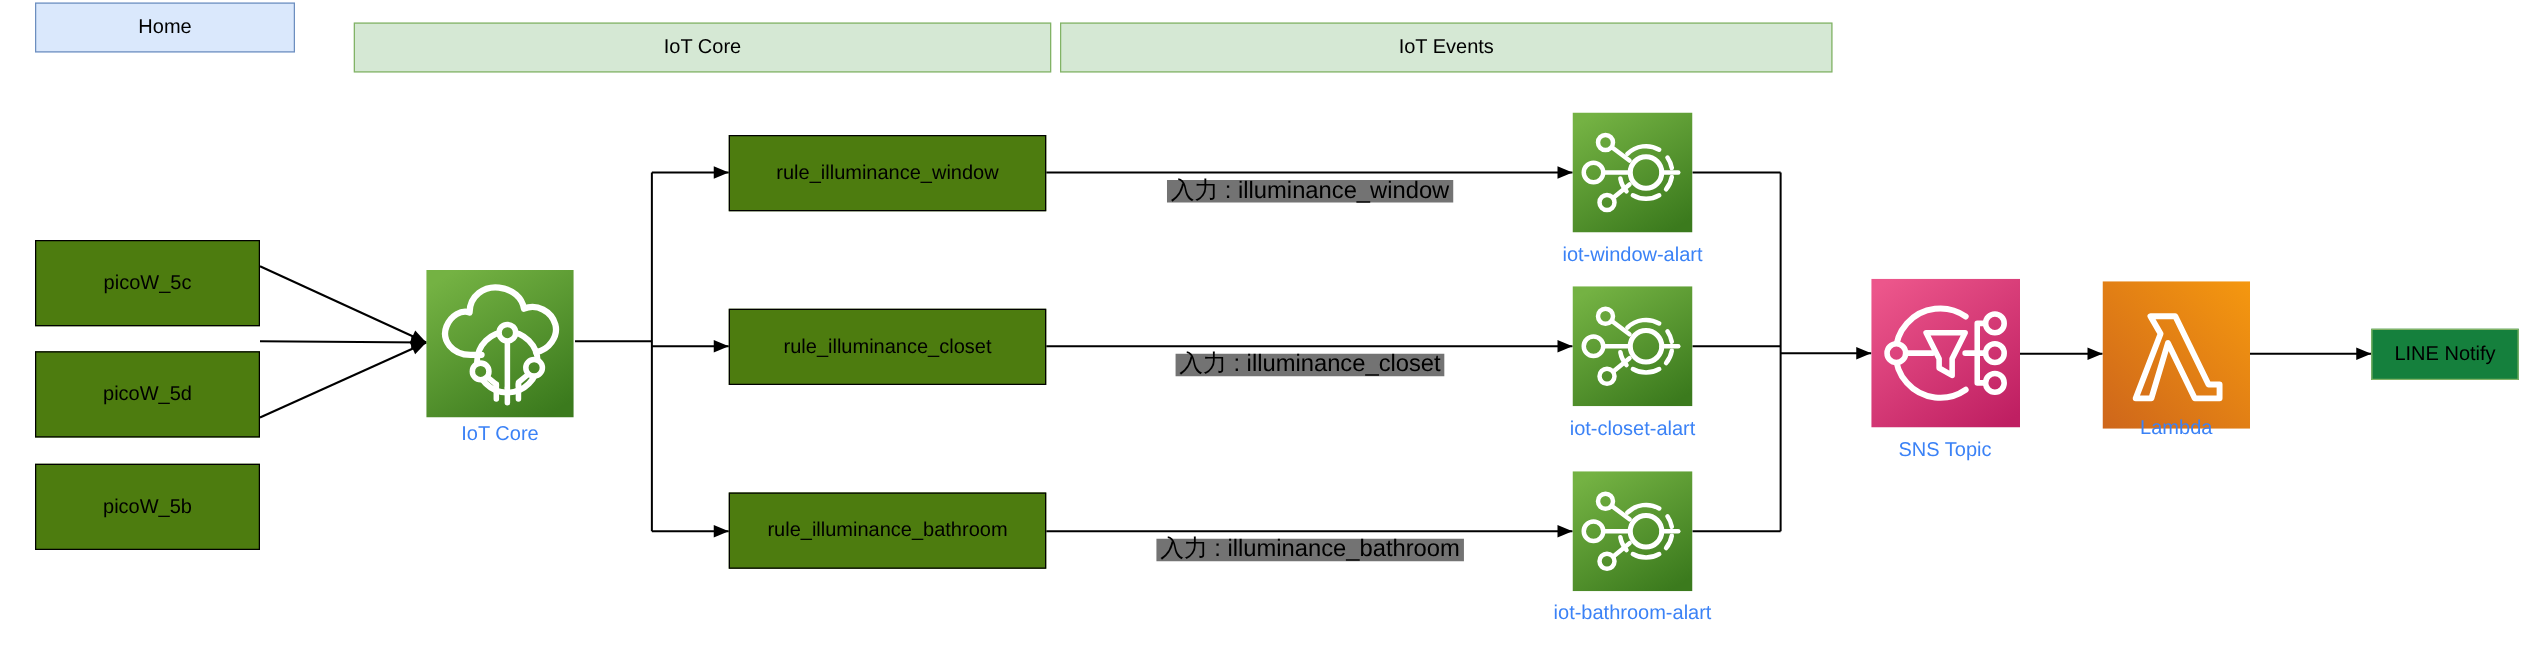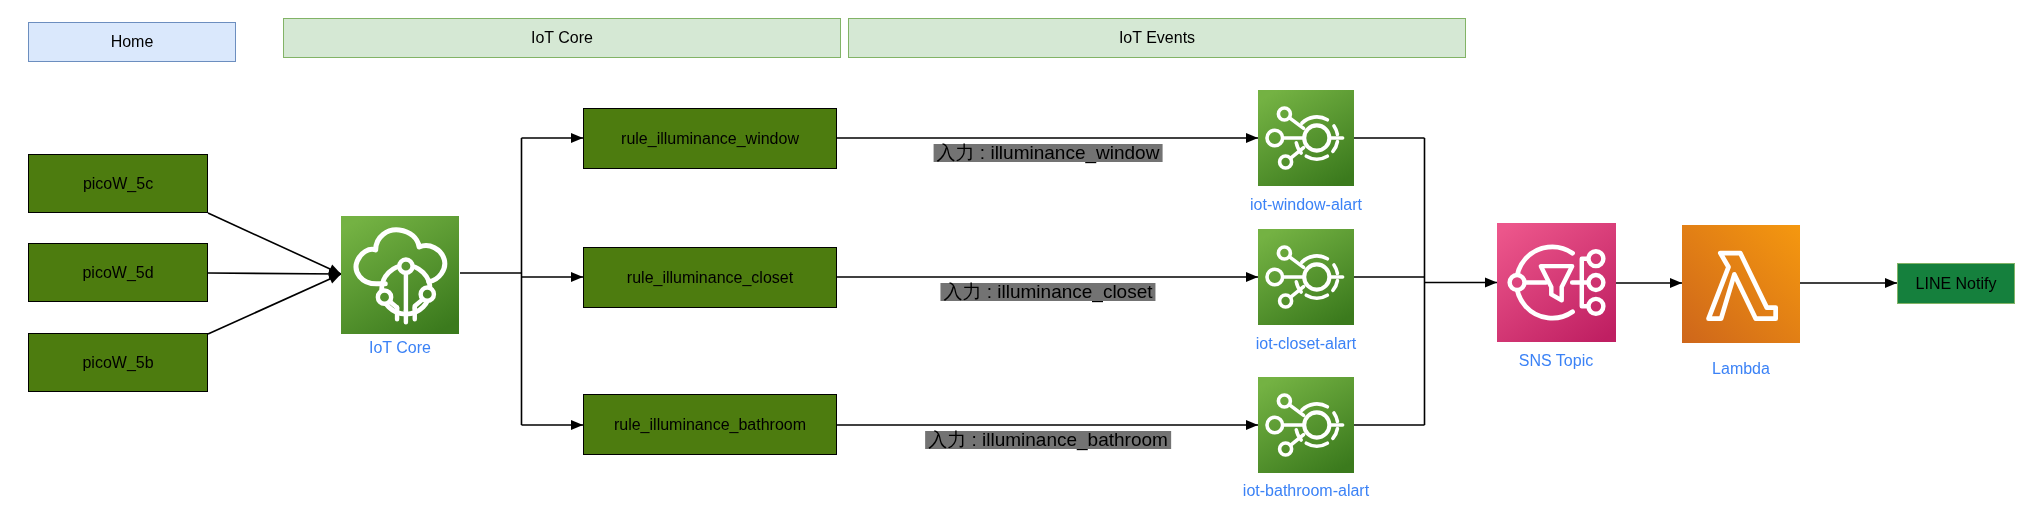--- a/index.html
+++ b/index.html
@@ -13,21 +13,21 @@
     position:absolute;box-sizing:border-box;height:40px;
     border:1.5px solid;display:flex;align-items:center;justify-content:center;
     font-size:16px;
   }
   .legend.blue{background:#dae8fc;border-color:#6c8ebf;}
   .legend.green{background:#d5e8d4;border-color:#82b366;}
   .node{
     position:absolute;box-sizing:border-box;background:#4d7c0f;border:1.5px solid #000;
     display:flex;align-items:center;justify-content:center;font-size:16px;white-space:nowrap;
   }
-  .dev{left:28px;width:180px;height:59px;}
+  .dev{left:28px;width:180px;height:69px;margin-top:38px;}
   .rule{left:583px;width:254px;height:61px;}
   .line-notify{
     position:absolute;box-sizing:border-box;background:#15803d;border:1.5px solid #82b366;
     display:flex;align-items:center;justify-content:center;font-size:16px;
     left:1897px;top:263px;width:118px;height:41px;
   }
   .aws-icon{position:absolute;display:block;}
   .cap{
     position:absolute;transform:translateX(-50%);font-size:16px;
     white-space:nowrap;color:#3b82f6;line-height:18px;
@@ -85,21 +85,21 @@
       <path d="M1354 277 L1424.5 277"></path>
       <path d="M1354 425 L1424.5 425"></path>
       <path d="M1424.5 138 L1424.5 425"></path>
       <path d="M1424.5 282.5 L1497 282.5" marker-end="url(#arrow)"></path>
 
       <path d="M1616 283 L1682 283" marker-end="url(#arrow)"></path>
       <path d="M1800 283 L1897 283" marker-end="url(#arrow)"></path>
     </g>
   </svg>
 
-  <div class="legend blue" style="left:28px;top:22px;width:208px">Home</div>
+  <div class="legend blue" style="left:28px;top:2px;width:208px">Home</div>
   <div class="legend green" style="left:283px;top:18px;width:558px">IoT Core</div>
   <div class="legend green" style="left:848px;top:18px;width:618px">IoT Events</div>
 
   <div class="node dev" style="top:154px">picoW_5c</div>
   <div class="node dev" style="top:243px">picoW_5d</div>
   <div class="node dev" style="top:333px">picoW_5b</div>
 
   <svg class="aws-icon" style="left:341px;top:216px" width="118" height="118" viewBox="0 0 80 80">
     <rect width="80" height="80" fill="url(#gGreen)"></rect>
     <g stroke="#fff" fill="none" stroke-linecap="round" stroke-linejoin="round">
@@ -188,17 +188,17 @@
       <circle stroke-width="3" cx="66.5" cy="40" r="5" fill="url(#gPink)"></circle>
       <circle stroke-width="3" cx="66.5" cy="56" r="5" fill="url(#gPink)"></circle>
     </g>
   </svg>
   <div class="cap" style="left:1556px;top:352px">SNS Topic</div>
 
   <svg class="aws-icon" style="left:1682px;top:225px" width="118" height="118" viewBox="0 0 80 80">
     <rect width="80" height="80" fill="url(#gOrange)"></rect>
     <path d="M26 19 L39.5 19 L57.5 56 L63.5 56 L63.5 63.5 L50 63.5 L35.5 33.5 L26.5 63.5 L18 63.5 L31.5 28.5 Z" fill="none" stroke="#fff" stroke-width="3.2" stroke-linejoin="round"></path>
   </svg>
-  <div class="cap" style="left:1741px;top:360px">Lambda</div>
+  <div class="cap" style="left:1741px;top:334px">Lambda</div>
 
   <div class="line-notify">LINE Notify</div>
 
 </div>
 
 </body></html>

